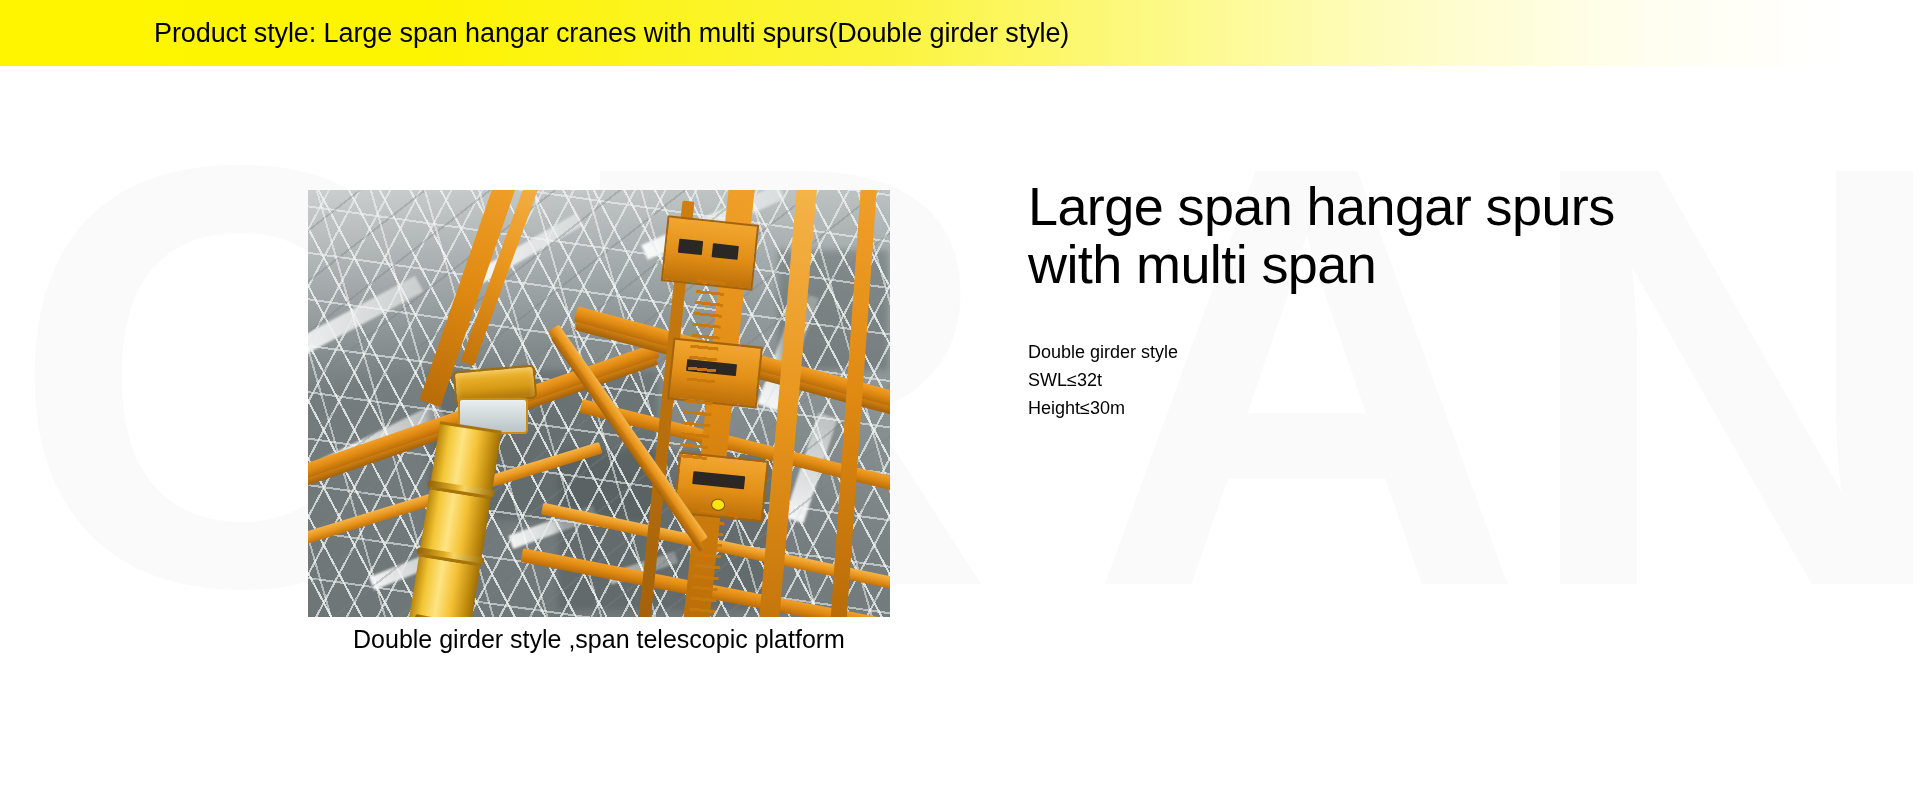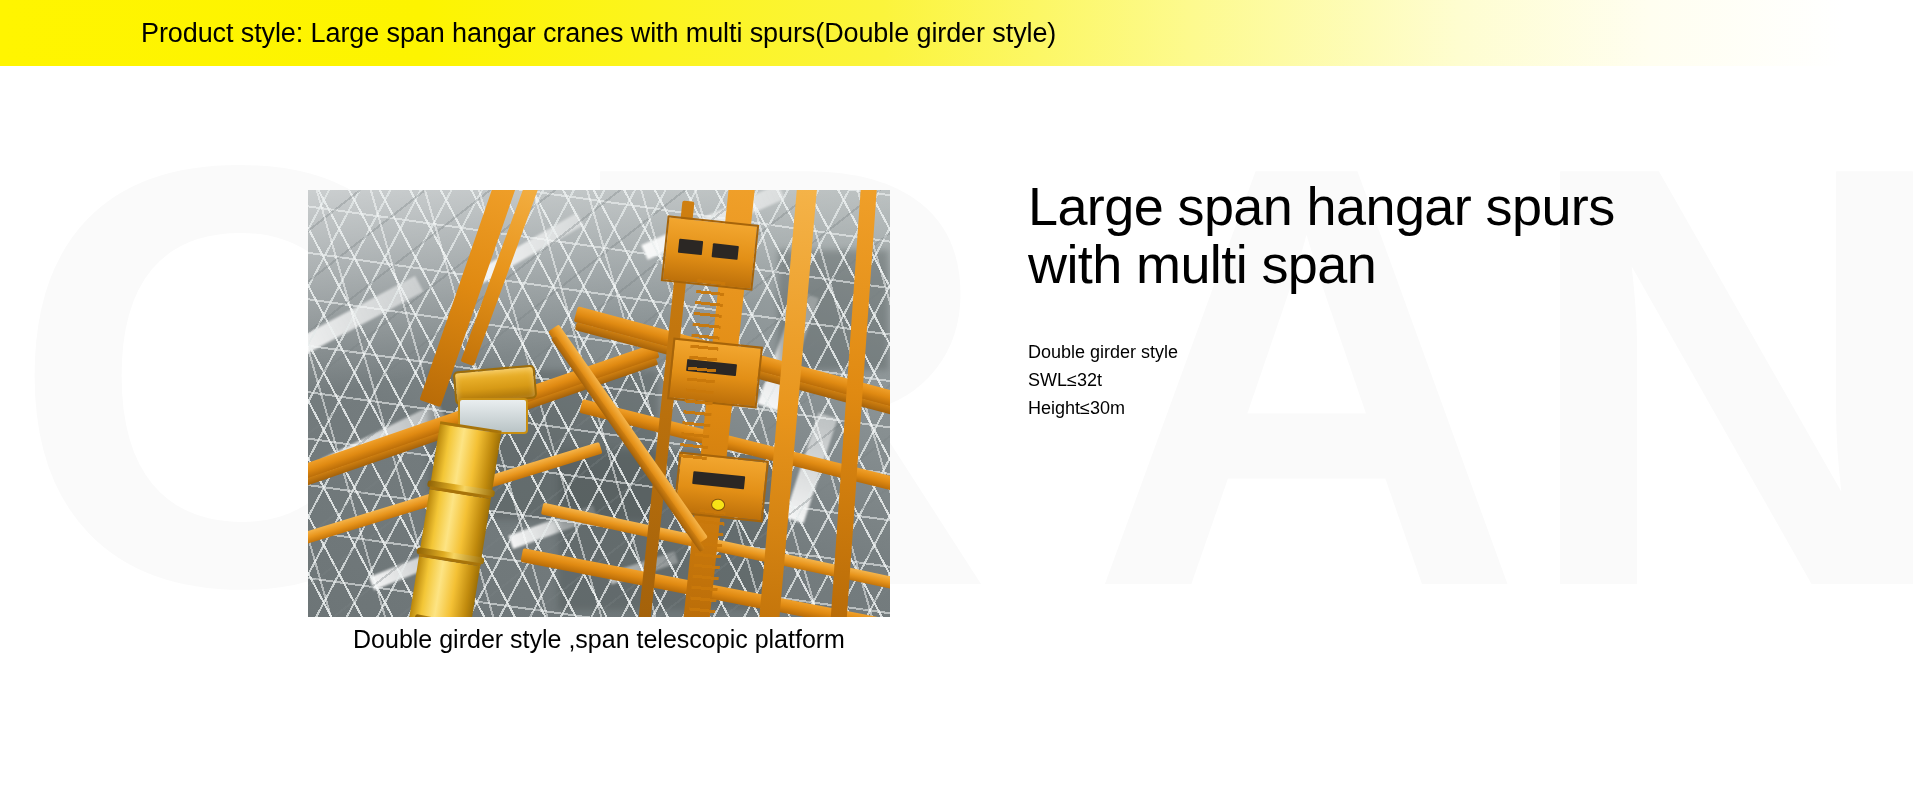--- a/index.html
+++ b/index.html
@@ -28,21 +28,21 @@
         #fdf400 22%,
         #fbf43c 46%,
         #fdfa8e 62%,
         #fefdd0 76%,
         #fffef0 86%,
         #ffffff 96%,
         #ffffff 100%);
   }
   .header-text {
     position: absolute;
-    left: 141px;
+    left: 154px;
     top: 0;
     height: 66px;
     display: flex;
     align-items: center;
     font-size: 27px;
     letter-spacing: -0.1px;
     color: #000000;
     white-space: nowrap;
   }
 

